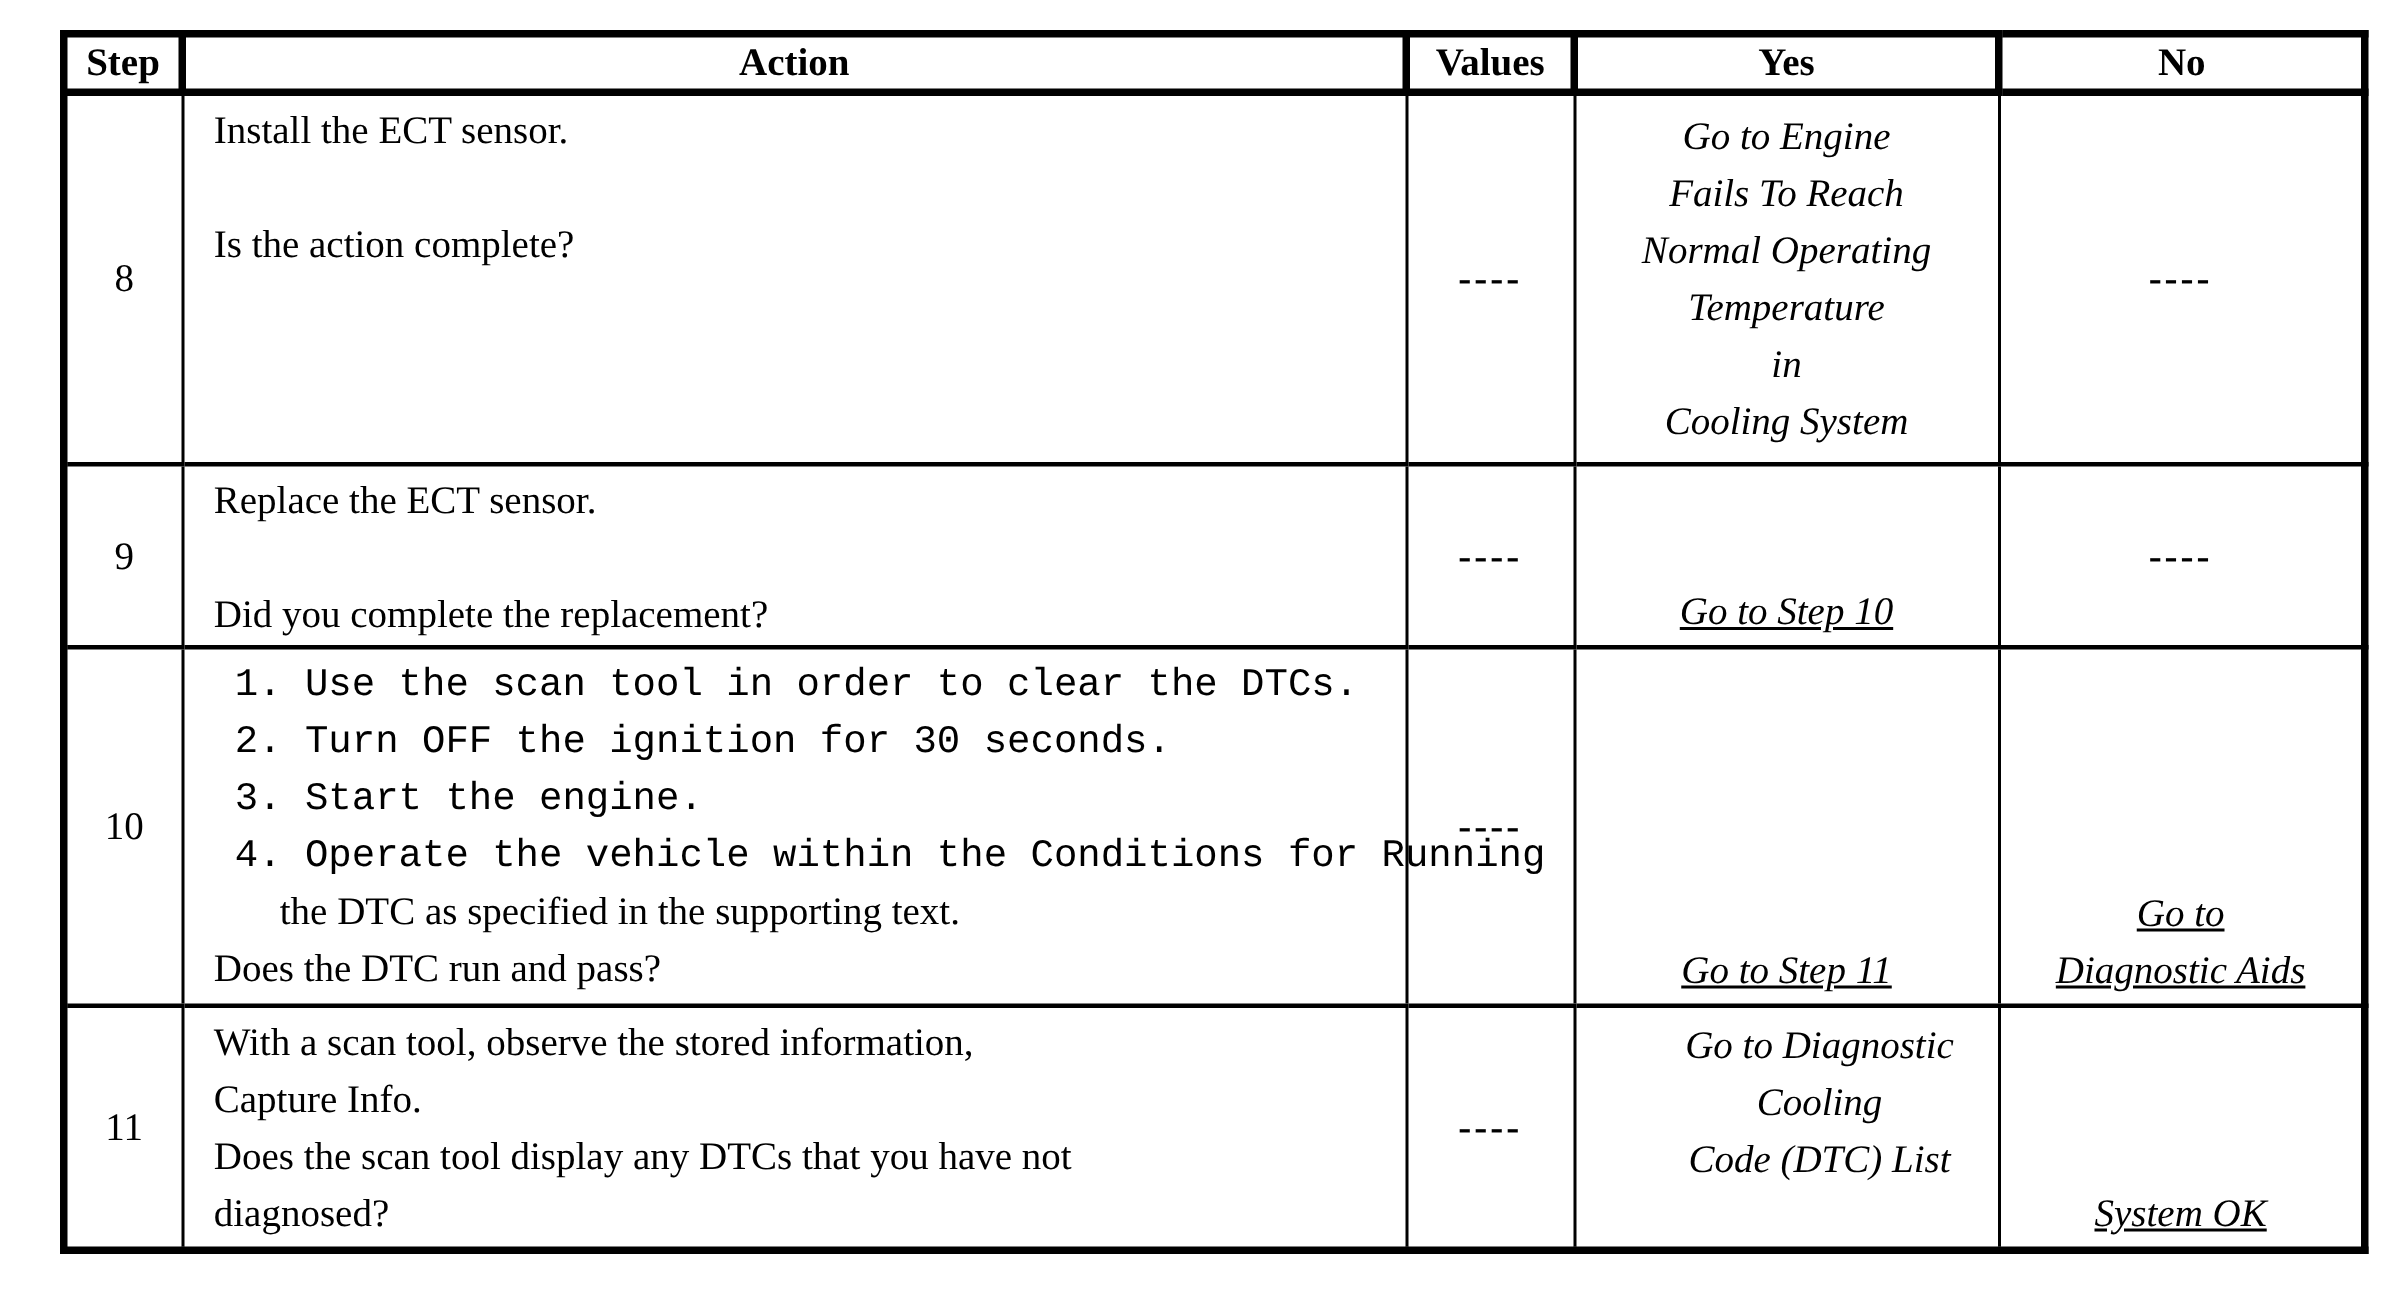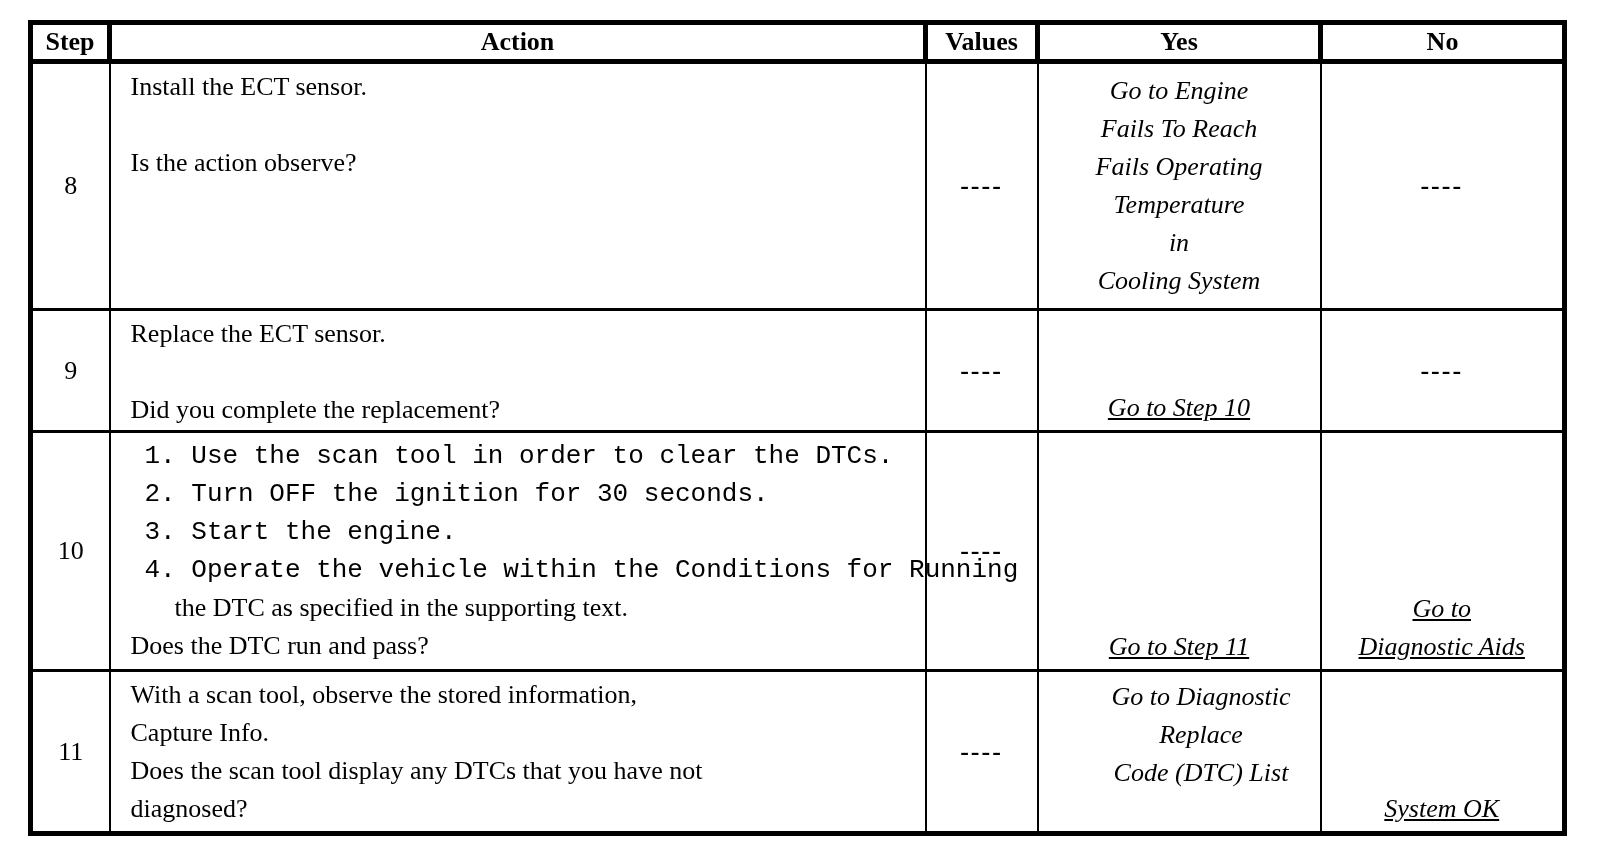--- a/index.html
+++ b/index.html
@@ -12,21 +12,21 @@
   }
   .page {
     position: relative;
     width: 1600px;
     height: 860px;
     font-family: "Liberation Serif", "DejaVu Serif", serif;
     color: #000000;
   }
   table.diag {
     position: absolute;
-    left: 28px;
+    left: 40px;
     top: 20px;
     border-collapse: collapse;
     table-layout: fixed;
     width: 1534px;
     border: 5px solid #000;
     background: #fff;
   }
   th {
     border: 5px solid #000;
     font-weight: bold;
@@ -105,29 +105,29 @@
       <th>Values</th>
       <th>Yes</th>
       <th>No</th>
     </tr>
 
     <tr class="r8">
       <td class="step">8</td>
       <td class="action">
         <div class="ln">Install the ECT sensor.</div>
         <div class="ln"></div>
-        <div class="ln">Is the action observe?</div>
+        <div class="ln">Is the action complete?</div>
       </td>
       <td class="mid">
         <div class="dash">----</div>
       </td>
       <td class="goto-cell v-mid">
         <div class="ln goto">Go to Engine</div>
         <div class="ln goto">Fails To Reach</div>
-        <div class="ln goto">Fails Operating</div>
+        <div class="ln goto">Normal Operating</div>
         <div class="ln goto">Temperature</div>
         <div class="ln goto">in</div>
         <div class="ln goto">Cooling System</div>
       </td>
       <td class="mid">
         <div class="dash">----</div>
       </td>
     </tr>
 
     <tr class="r9">
@@ -176,21 +176,21 @@
         <div class="ln">With a scan tool, observe the stored information,</div>
         <div class="ln">Capture Info.</div>
         <div class="ln">Does the scan tool display any DTCs that you have not</div>
         <div class="ln">diagnosed?</div>
       </td>
       <td class="mid">
         <div class="dash">----</div>
       </td>
       <td class="goto-cell v-top">
         <div class="ln goto">Go to Diagnostic</div>
-        <div class="ln goto">Replace</div>
+        <div class="ln goto">Cooling</div>
         <div class="ln goto">Code (DTC) List</div>
       </td>
       <td class="goto-cell v-bottom">
         <div class="ln goto">System OK</div>
       </td>
     </tr>
   </tbody>
     </table>
 </div>
 

